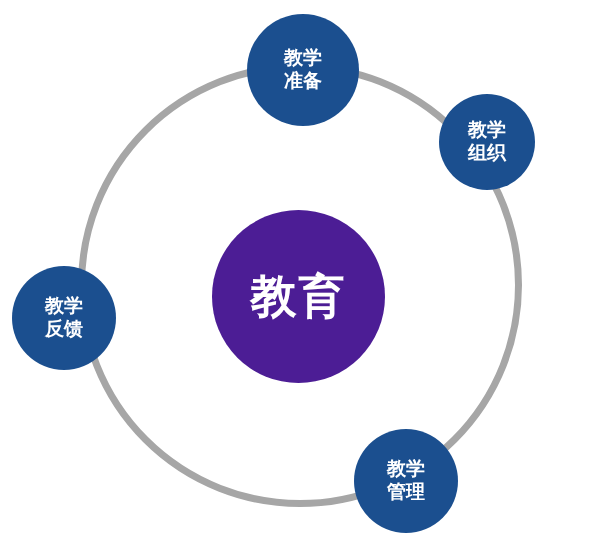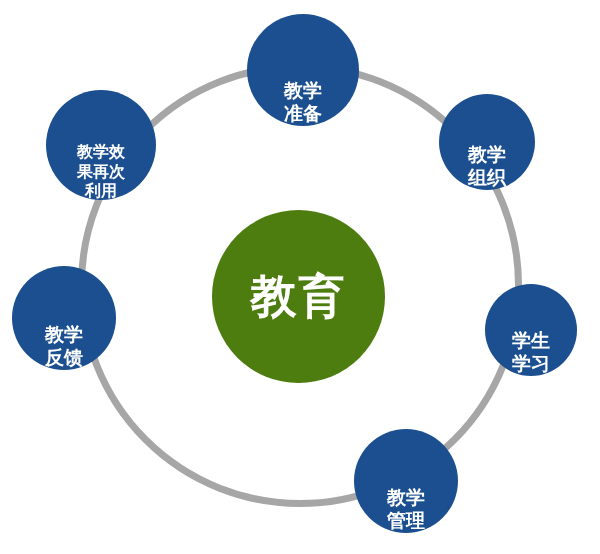--- a/index.html
+++ b/index.html
@@ -28,42 +28,42 @@
     z-index: 1;
   }
   
   .center-circle {
     position: absolute;
     left: 212px;
     top: 210px;
     width: 173px;
     height: 173px;
     border-radius: 50%;
-    background: #4d7c0f;
+    background: #4c1d95;
     z-index: 3;
     display: flex;
     align-items: center;
     justify-content: center;
   }
   .center-circle .label {
     color: #ffffff;
     font-size: 46px;
     font-weight: bold;
     letter-spacing: 2px;
     white-space: pre-line;
     text-align: center;
   }
   
   .node {
     position: absolute;
     border-radius: 50%;
     background: #1b4f8f;
     z-index: 2;
     display: flex;
-    align-items: flex-end;
+    align-items: center;
     justify-content: center;
   }
   .node .label {
     color: #ffffff;
     font-weight: bold;
     text-align: center;
     white-space: pre-line;
     line-height: 1.2;
     font-size: 19px;
   }
@@ -90,35 +90,26 @@
   <div class="node n0">
     <span class="label">教学
 准备</span>
   </div>
 
   <div class="node n1">
     <span class="label">教学
 组织</span>
   </div>
 
-  <div class="node n2">
-    <span class="label">学生
-学习</span>
-  </div>
 
   <div class="node n3">
     <span class="label">教学
 管理</span>
   </div>
 
 
   <div class="node n5">
     <span class="label">教学
 反馈</span>
   </div>
 
-  <div class="node n6">
-    <span class="label">教学效
-果再次
-利用</span>
-  </div>
 
 </div>
 
 </body></html>

